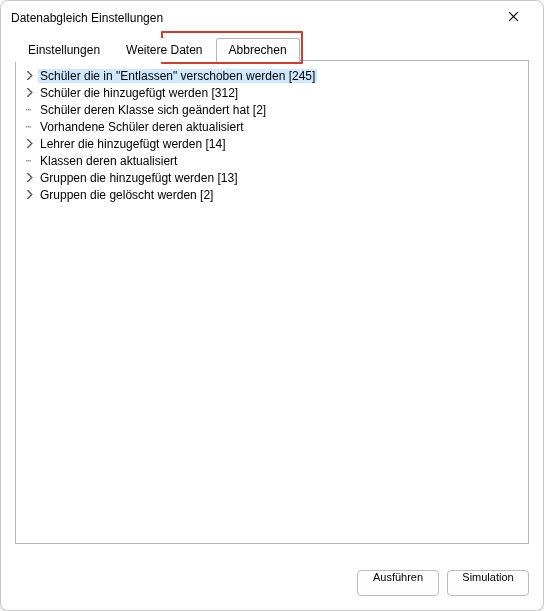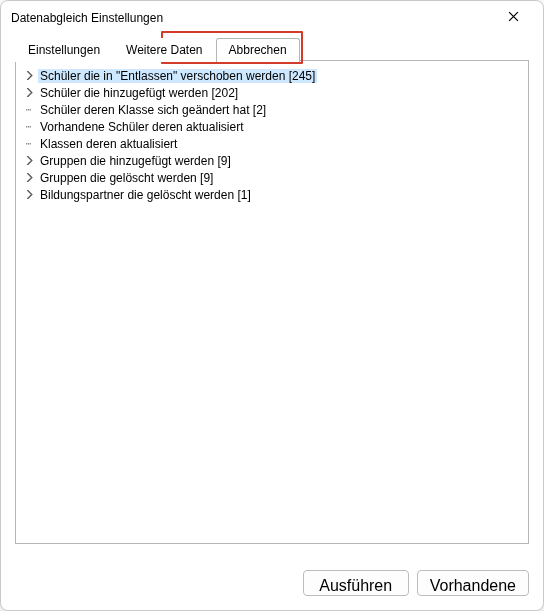--- a/index.html
+++ b/index.html
@@ -16,21 +16,21 @@
   .tabline{border-top:1px solid #b5b5b5;margin-top:-1px}
   .tabhl{position:absolute;border:2px solid #d43b2a;width:138px;height:29px;left:160px;top:30px;border-radius:1px;pointer-events:none}
   .tree{flex:1;border:1px solid #b5b5b5;border-top:none;padding:6px 2px;overflow:auto}
   .node{display:flex;align-items:center;height:17px;padding:0 2px 0 4px;gap:2px}
   .tw{width:14px;display:flex;justify-content:center;color:#5a5a5a}
   .tw svg{width:9px;height:9px}
   .dots{color:#8a8a8a;letter-spacing:1px;font-family:monospace;font-size:10px;width:14px;text-align:center}
   .lbl{padding:0 2px;white-space:nowrap}
   .sel .lbl{background:#cde8ff}
   .footer{display:flex;justify-content:flex-end;gap:8px;padding:12px 14px 14px}
-  .btn{min-width:80px;height:24px;border:1px solid #bdbdbd;border-radius:4px;background:#fdfdfd;display:flex;align-items:flex-end;justify-content:center;font-size:16px;padding:0 12px}
+  .btn{min-width:80px;height:24px;border:1px solid #bdbdbd;border-radius:4px;background:#fdfdfd;display:flex;align-items:flex-start;justify-content:center;font-size:11px;padding:0 0}
 </style>
 </head>
 <body>
 
 <div class="window">
 
   <div class="titlebar">
     <div class="title">Datenabgleich Einstellungen</div>
     <div class="close">
       <span>
@@ -59,63 +59,63 @@
             </svg>
           </span>
           <span class="lbl">Schüler die in "Entlassen" verschoben werden [245]</span>
         </div>
         <div class="node">
           <span class="tw">
             <svg viewBox="0 0 8 8">
               <path d="M2 0 L6 4 L2 8" fill="none" stroke="#606060" stroke-width="1.3"></path>
             </svg>
           </span>
-          <span class="lbl">Schüler die hinzugefügt werden [202]</span>
+          <span class="lbl">Schüler die hinzugefügt werden [312]</span>
         </div>
         <div class="node">
           <span class="dots">⋯</span>
           <span class="lbl">Schüler deren Klasse sich geändert hat [2]</span>
         </div>
         <div class="node">
           <span class="dots">⋯</span>
           <span class="lbl">Vorhandene Schüler deren aktualisiert</span>
+        </div>
+        <div class="node">
+          <span class="tw">
+            <svg viewBox="0 0 8 8">
+              <path d="M2 0 L6 4 L2 8" fill="none" stroke="#606060" stroke-width="1.3"></path>
+            </svg>
+          </span>
+          <span class="lbl">Lehrer die hinzugefügt werden [14]</span>
         </div>
         <div class="node">
           <span class="dots">⋯</span>
           <span class="lbl">Klassen deren aktualisiert</span>
         </div>
         <div class="node">
           <span class="tw">
             <svg viewBox="0 0 8 8">
               <path d="M2 0 L6 4 L2 8" fill="none" stroke="#606060" stroke-width="1.3"></path>
             </svg>
           </span>
-          <span class="lbl">Gruppen die hinzugefügt werden [9]</span>
+          <span class="lbl">Gruppen die hinzugefügt werden [13]</span>
         </div>
         <div class="node">
           <span class="tw">
             <svg viewBox="0 0 8 8">
               <path d="M2 0 L6 4 L2 8" fill="none" stroke="#606060" stroke-width="1.3"></path>
             </svg>
           </span>
-          <span class="lbl">Gruppen die gelöscht werden [9]</span>
-        </div>
-        <div class="node">
-          <span class="tw">
-            <svg viewBox="0 0 8 8">
-              <path d="M2 0 L6 4 L2 8" fill="none" stroke="#606060" stroke-width="1.3"></path>
-            </svg>
-          </span>
-          <span class="lbl">Bildungspartner die gelöscht werden [1]</span>
+          <span class="lbl">Gruppen die gelöscht werden [2]</span>
         </div>
       </div>
   </div>
 
   <div class="footer">
     <div class="btn">
         <span>Ausführen</span>
       </div>
     <div class="btn">
-        <span>Vorhandene</span>
+        <span>Simulation</span>
       </div>
   </div>
 
 </div>
 
 </body></html>

